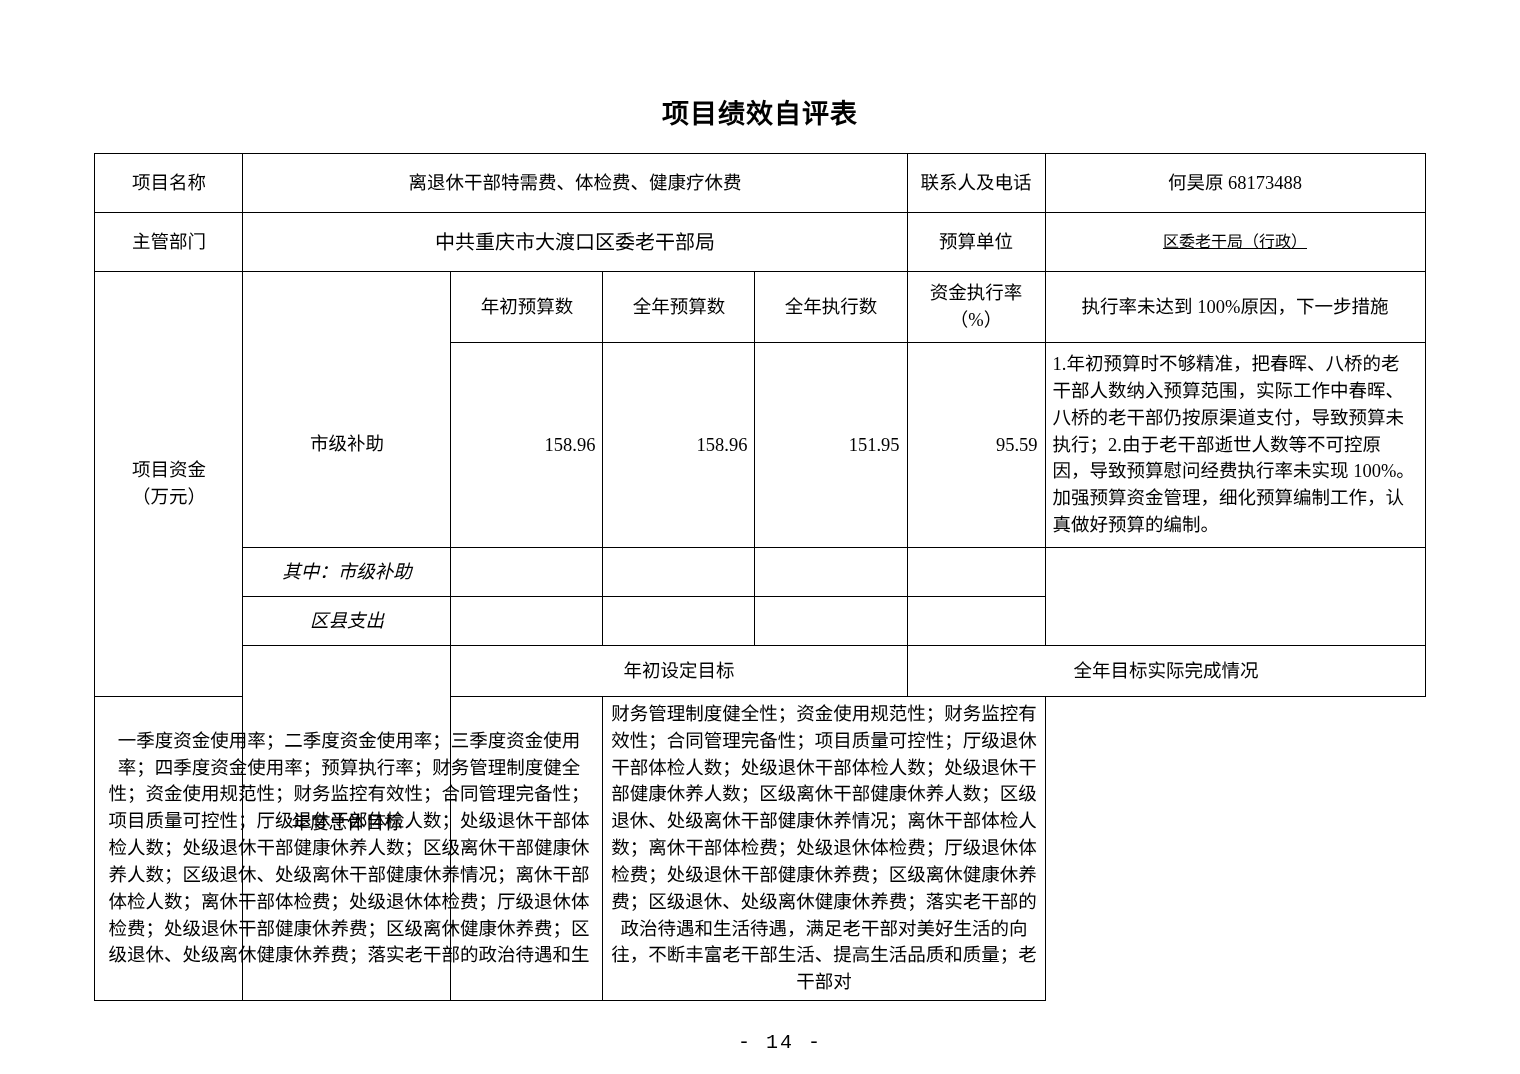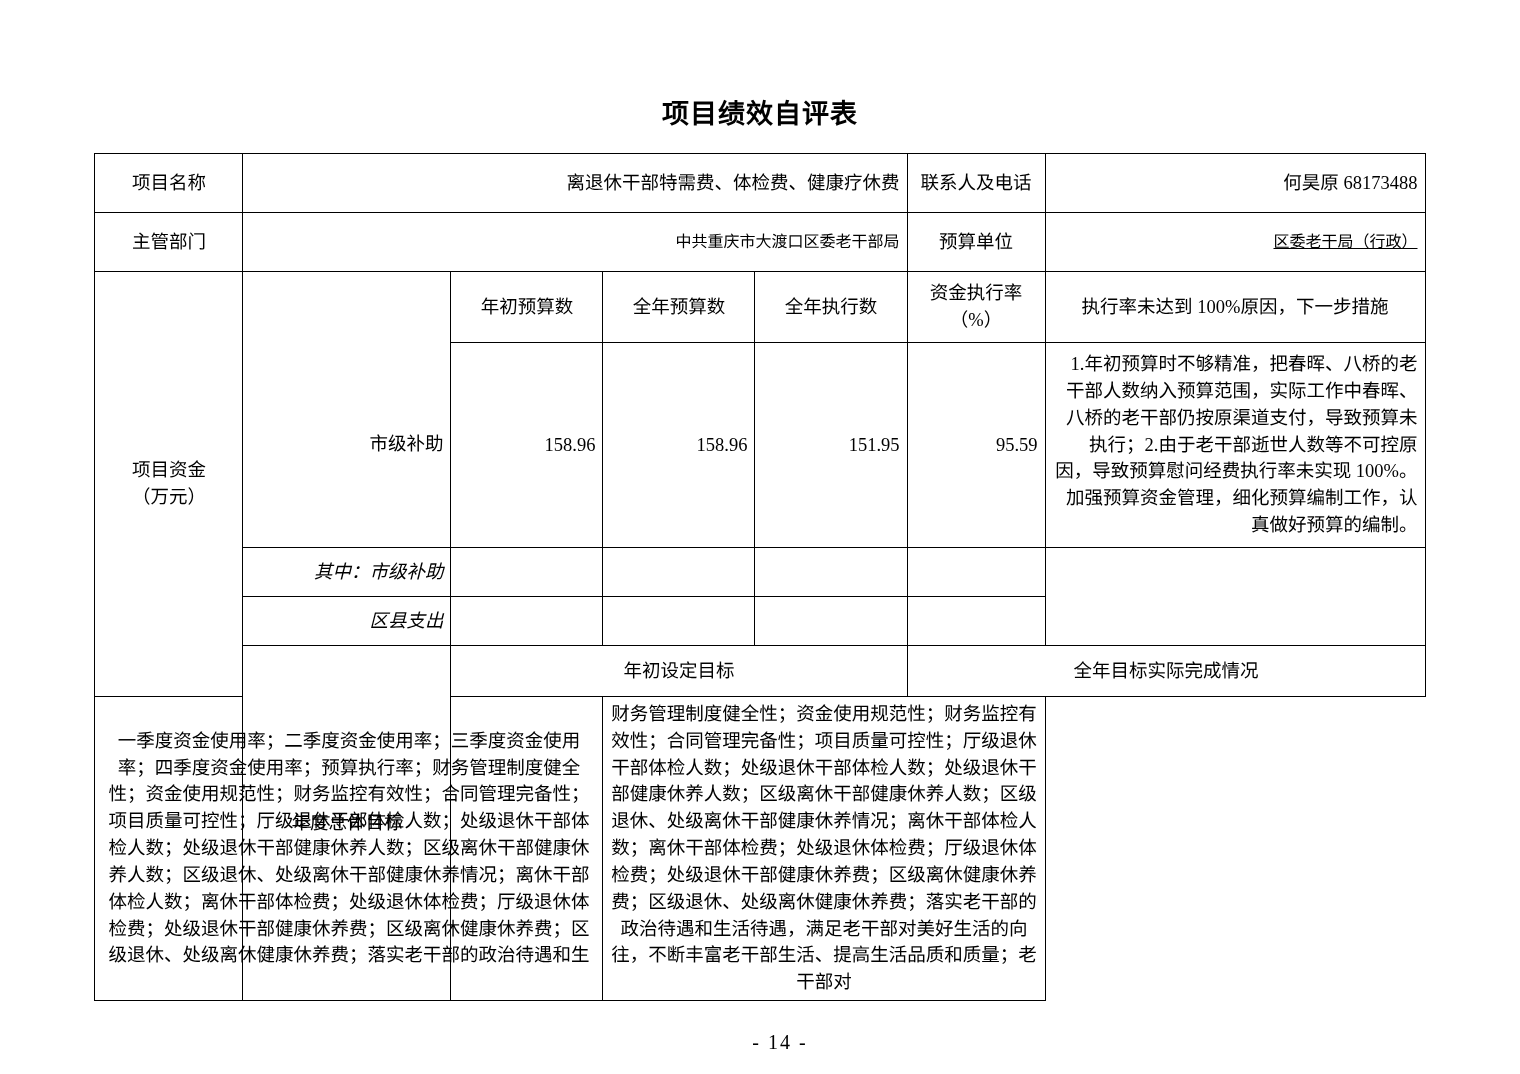--- a/index.html
+++ b/index.html
@@ -39,32 +39,32 @@
     width: 1330px;
     padding-left: 48px;
   }
   table.main td {
     border: 1.2px solid #000000;
     padding: 4px 7px;
     vertical-align: middle;
     font-size: 18.5px;
     line-height: 1.45;
   }
-  .c { text-align: right; }
+  .c { text-align: center; }
   .label-cell {
     text-align: center;
     font-size: 19px;
   }
   .big-num {
     text-align: right;
     font-size: 20px;
     font-family: "Liberation Serif", "DejaVu Serif", serif;
   }
   .reason-cell {
-    text-align: right;
+    text-align: left;
     font-size: 18.5px;
     line-height: 1.62;
     vertical-align: top;
     padding: 10px 9px 8px 9px;
   }
   .goal-cell {
     text-align: center;
     font-size: 18px;
     line-height: 1.65;
     vertical-align: top;
@@ -79,21 +79,21 @@
     height: 205px;
   }
   .pct {
     font-size: 18.5px;
   }
   .page-number {
     text-align: center;
     font-size: 20px;
     margin-top: 30px;
     letter-spacing: 2px;
-    font-family: Liberation Serif, serif;
+    font-family: Liberation Mono, monospace;
     padding-left: 40px;
   }
   .row-h-small td { height: 40px; font-style: italic; }
   .goal-head td { height: 42px; }
 </style>
 </head>
 <body>
 
 <div class="page">
 
@@ -113,21 +113,21 @@
 
       <tr>
         <td class="label-cell">项目名称</td>
         <td class="c" colspan="4" style="height:50px;">离退休干部特需费、体检费、健康疗休费</td>
         <td class="head-center">联系人及电话</td>
         <td class="c">何昊原 68173488</td>
       </tr>
 
       <tr>
         <td class="label-cell">主管部门</td>
-        <td class="c" colspan="4" style="height:50px;font-size:16px;">中共重庆市大渡口区委老干部局</td>
+        <td class="c" colspan="4" style="height:50px;font-size:20px;">中共重庆市大渡口区委老干部局</td>
         <td class="head-center">预算单位</td>
         <td class="c" style="font-size:16px;text-decoration:underline;">区委老干局（行政）</td>
       </tr>
 
       <tr>
         <td class="label-cell" rowspan="5">
           <div>项目资金</div>
           <div>（万元）</div>
         </td>
         <td style="border-bottom:none;border-right:none;">&nbsp;</td>

